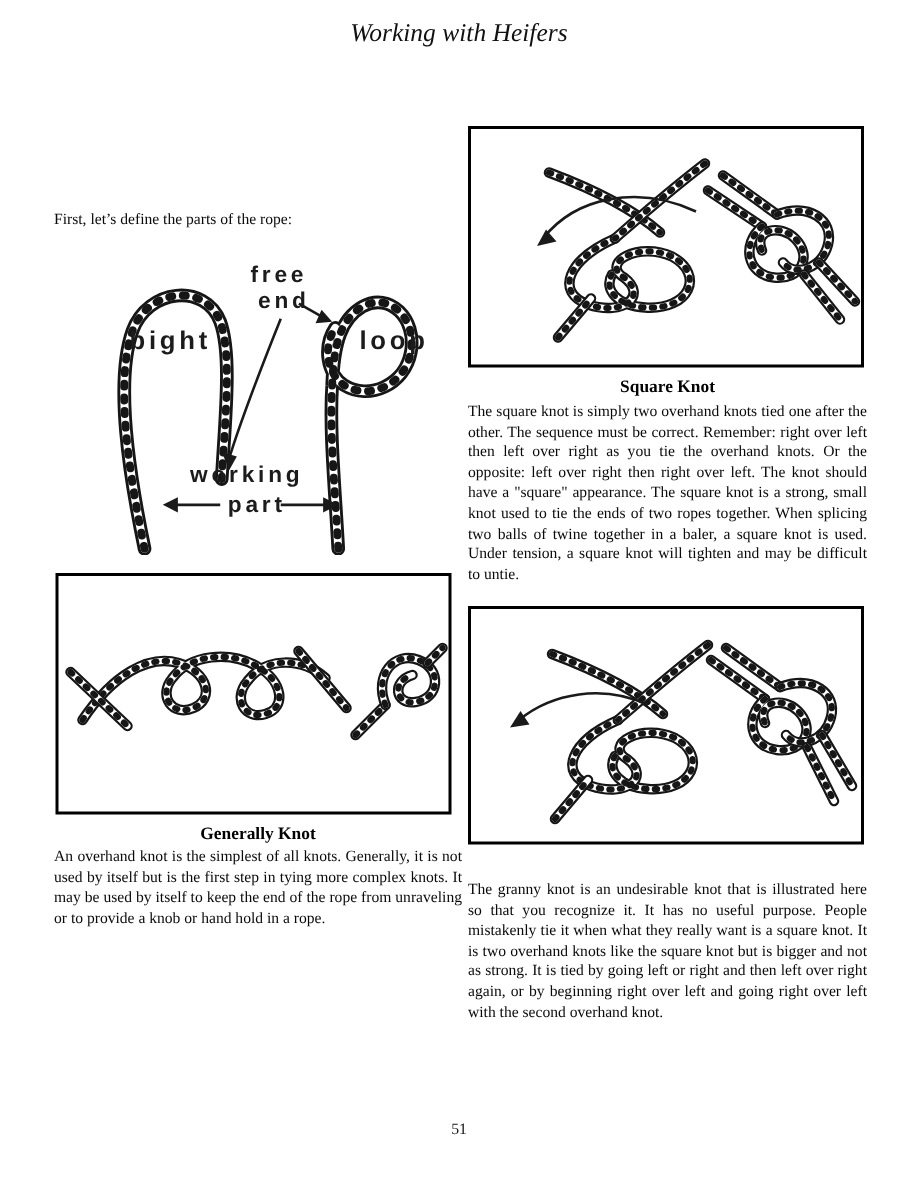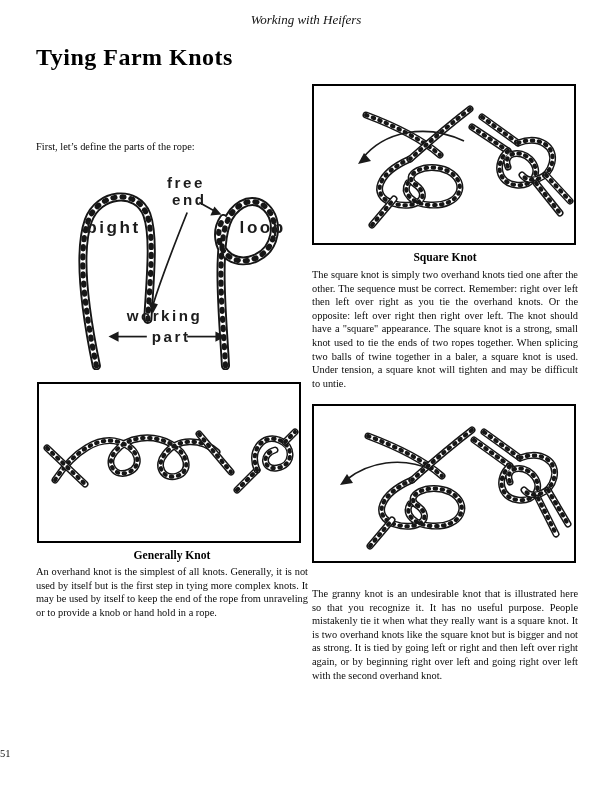--- a/index.html
+++ b/index.html
@@ -3,49 +3,48 @@
 <meta charset="utf-8">
 <style>
   html,body { margin:0; padding:0; background:#ffffff; }
   .page {
     position:relative; width:612px; height:792px; background:#ffffff;
     font-family:"Liberation Serif", serif; color:#000; overflow:hidden;
   }
   .abs { position:absolute; }
   .page-header {
     top:12px; left:0; width:612px; text-align:center;
-    font-style:italic; font-size:13px; color:#111;
+    font-style:italic; font-size:17px; color:#111;
   }
   .page-title {
     top:44px; left:36px; font-size:24px; font-weight:bold;
     letter-spacing:0.5px; color:#000;
   }
   .body-text { font-size:10.4px; line-height:13.6px; text-align:justify; color:#0a0a0a; }
   .lead-in { text-align:left; }
   .knot-head { font-size:11.6px; font-weight:bold; color:#000;text-align:center; }
   .fig-box { border:2px solid #000; background:#fff; box-sizing:border-box; }
   .fig-box svg { display:block; }
   .thin { fill:none; stroke:#1a1a1a; stroke-width:1.7px; }
   .ahead { fill:#1a1a1a; stroke:none; }
   .fig-label {
     font-family:"Liberation Sans", sans-serif; font-weight:bold;
     letter-spacing:2.5px; fill:#1c1c1c;
   }
   .page-number {
-    top:748px; left:0; width:612px; text-align:left; font-size:10.5px; color:#111;
+    top:748px; left:0; width:612px; text-align:center; font-size:10.5px; color:#111;
   }
 </style>
 </head>
 <body>
 
 <div class="page">
 
   <div class="abs page-header">Working with Heifers</div>
 
-  <div class="abs page-title">Tying Farm Knots</div>
 
 
   <div class="abs body-text lead-in" style="top:140px; left:36px; width:272px;">First, let’s define the parts of the rope:</div>
 
   <div class="abs" style="top:168px; left:52px;">
     <svg width="232" height="202" viewBox="0 0 230 200">
       <path d="M44,196 C34,148 24,86 36,52 C46,24 84,20 94,46 C102,68 97,112 95,150" fill="none" stroke="#161616" stroke-width="9" stroke-linecap="round"></path>
         <path d="M44,196 C34,148 24,86 36,52 C46,24 84,20 94,46 C102,68 97,112 95,150" fill="none" stroke="#ffffff" stroke-width="5.22" stroke-linecap="round"></path>
         <path d="M44,196 C34,148 24,86 36,52 C46,24 84,20 94,46 C102,68 97,112 95,150" fill="none" stroke="#161616" stroke-width="5.22" stroke-linecap="round" stroke-dasharray="1.98 7.0200000000000005"></path>
       <path d="M172,196 C170,158 166,118 168,88 C169,60 174,44 188,36 C206,26 224,44 220,66 C216,88 192,98 176,88 C164,80 162,62 170,50" fill="none" stroke="#161616" stroke-width="9" stroke-linecap="round"></path>

